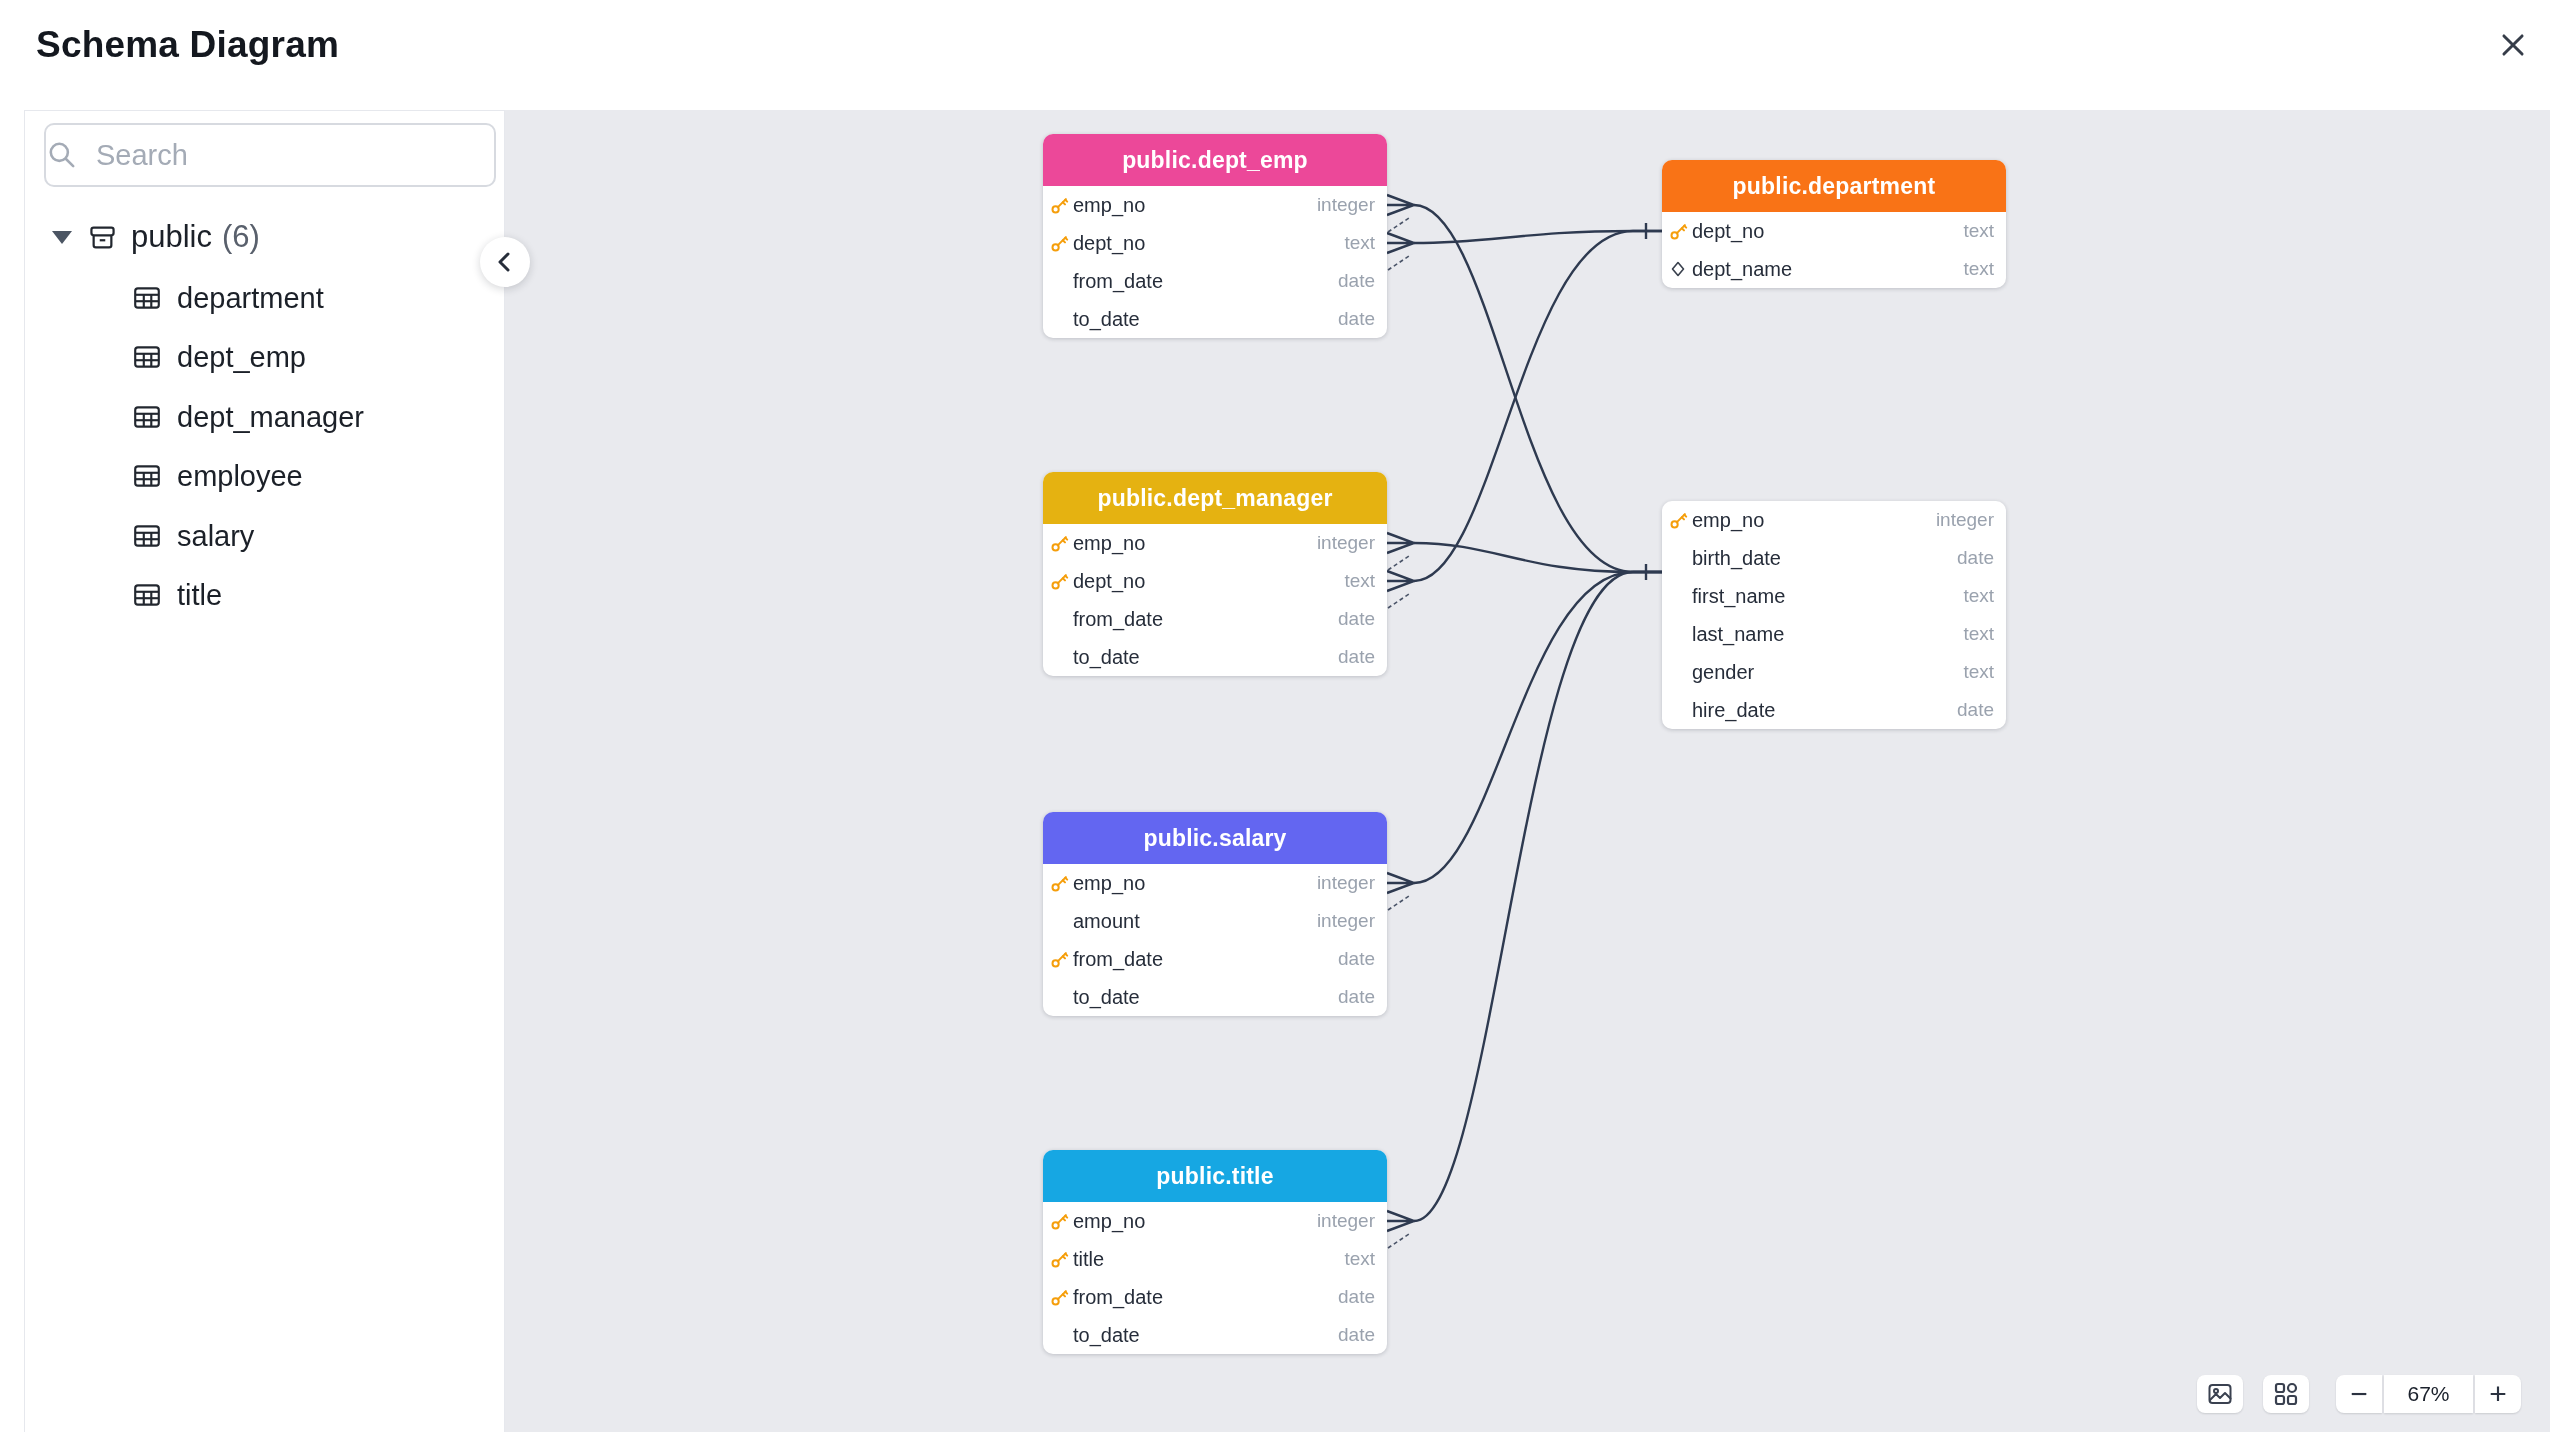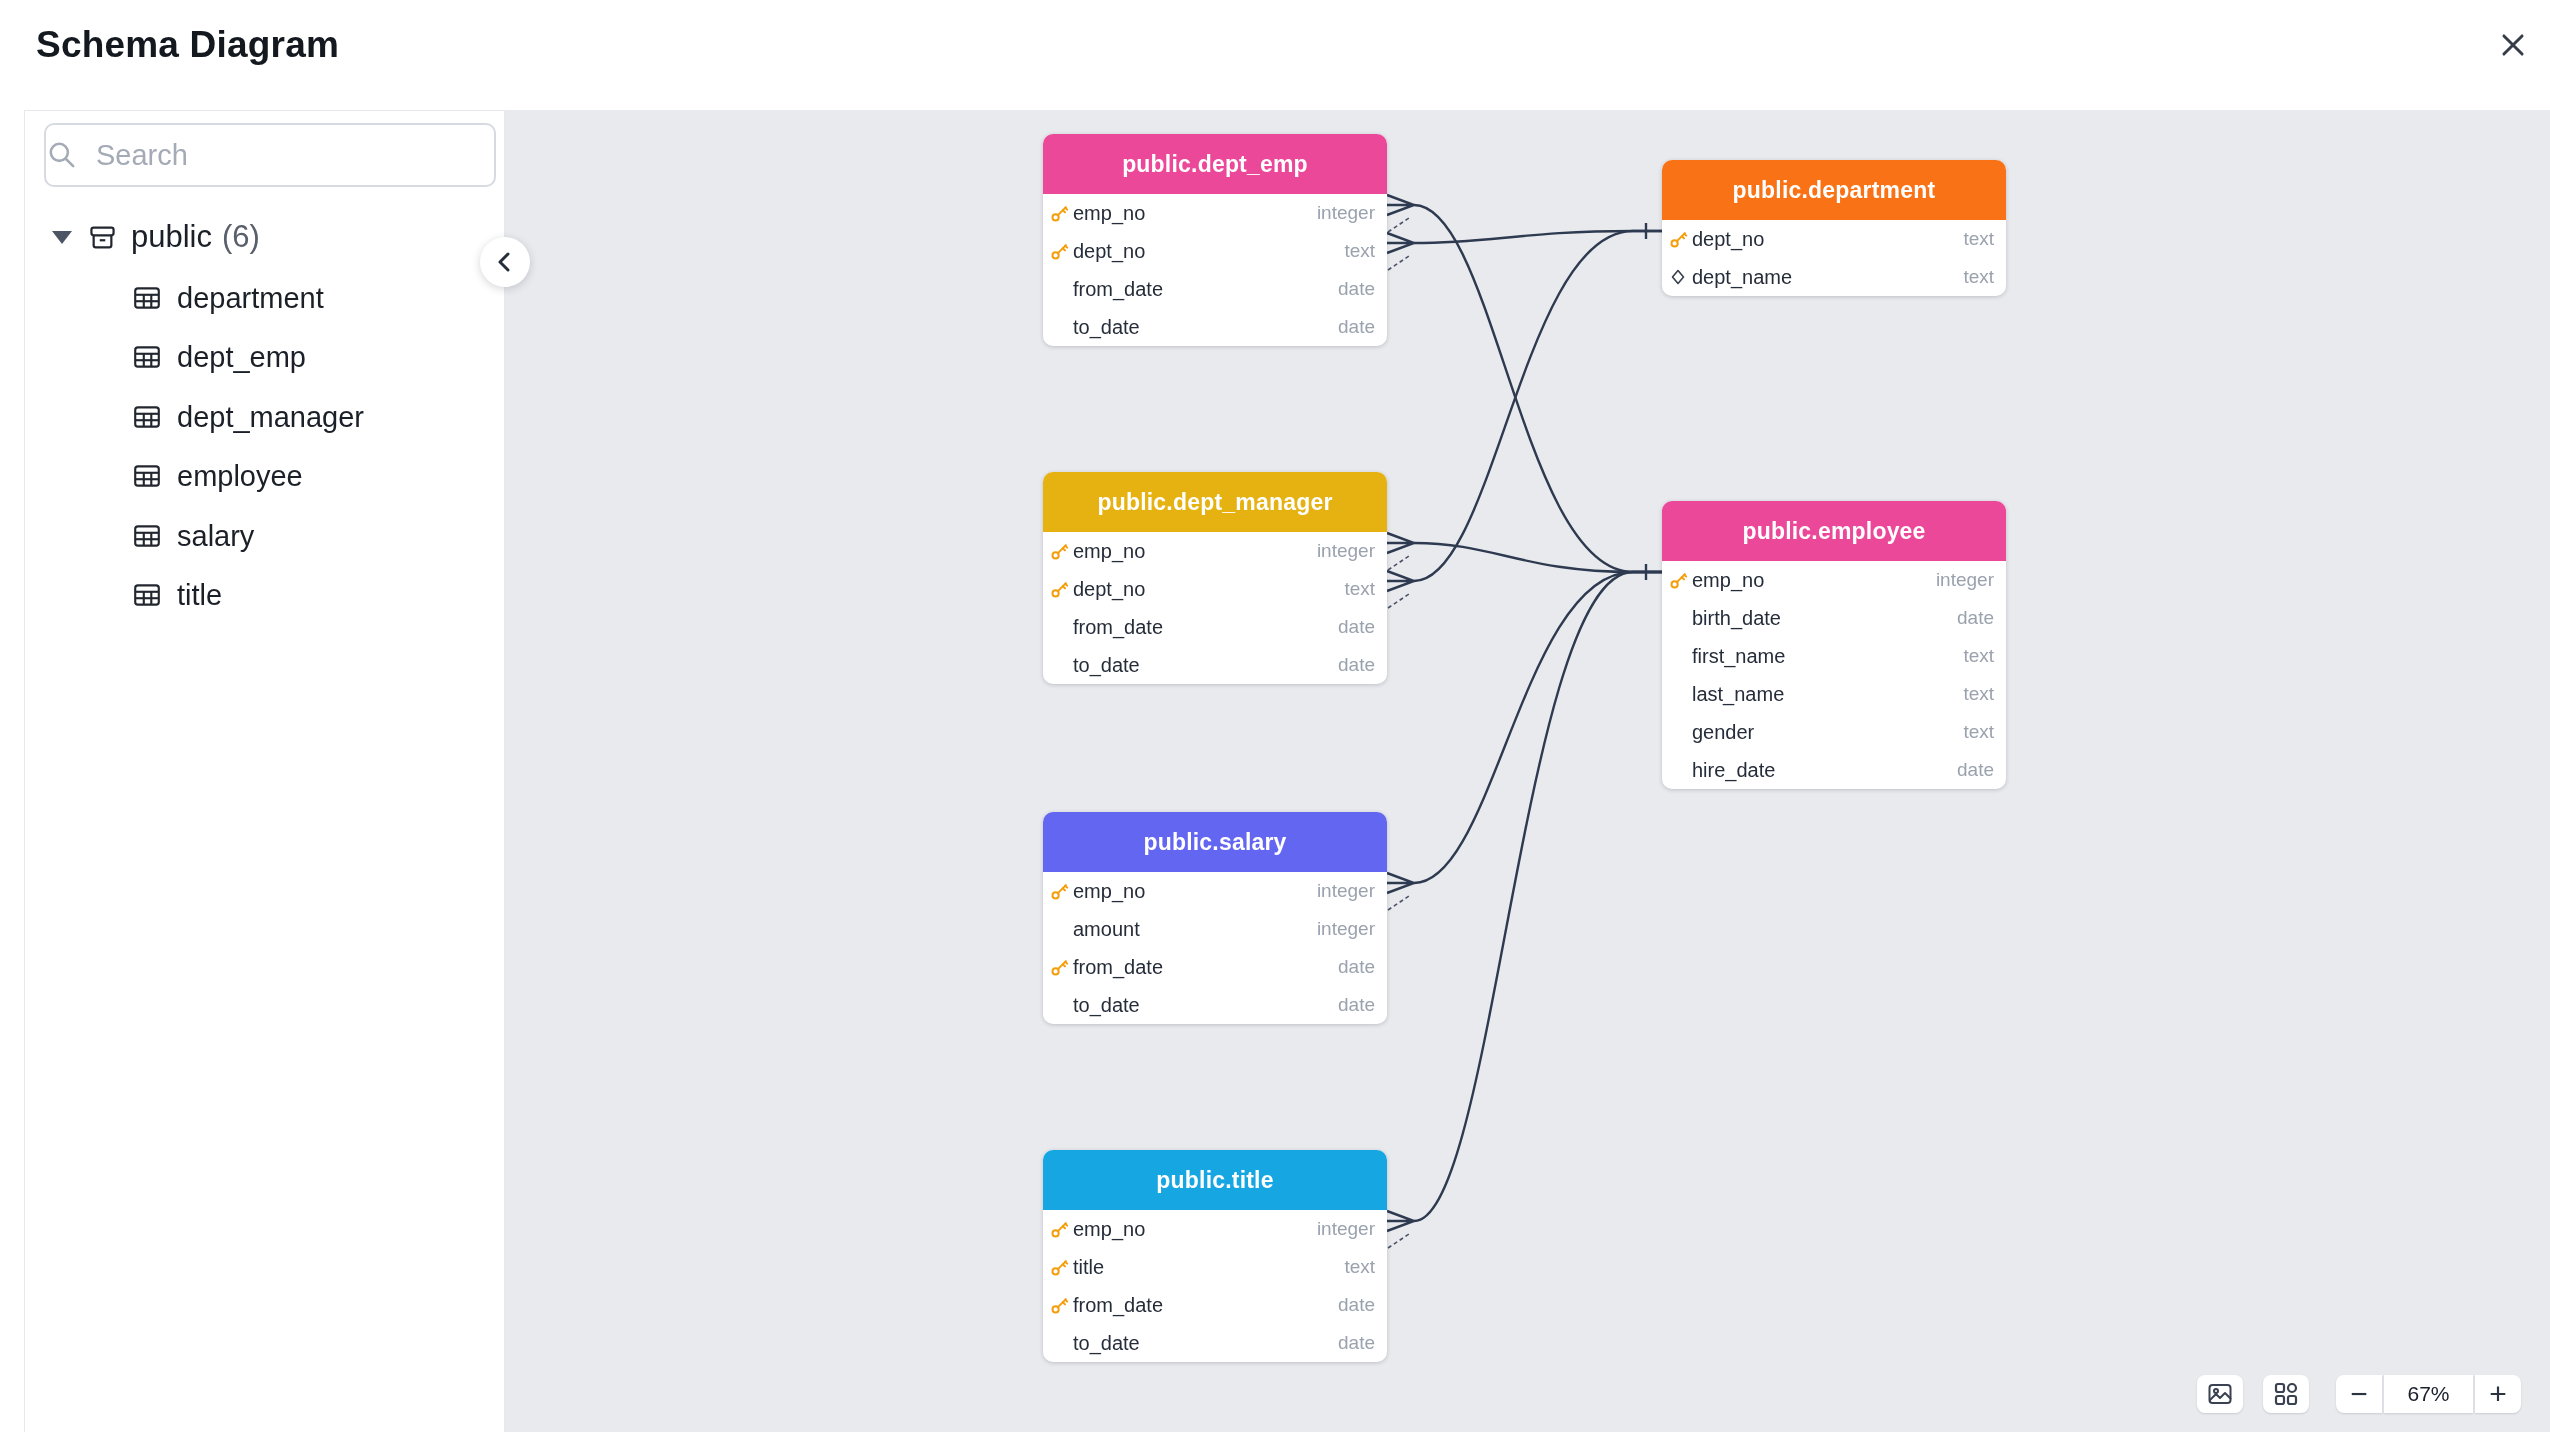--- a/index.html
+++ b/index.html
@@ -29,21 +29,21 @@
   
   .collapse-btn{position:absolute;left:480px;top:237px;width:50px;height:50px;border-radius:50%;background:#fff;border:none;
     box-shadow:0 2px 8px rgba(20,25,40,.18);cursor:pointer;display:flex;align-items:center;justify-content:center;z-index:5;padding:0;}
   
   .canvas{position:absolute;left:505px;top:110px;width:2045px;height:1322px;background:#e9eaee;overflow:hidden;}
   .edges{position:absolute;left:0;top:0;}
   .edge{fill:none;stroke-width:2.4px;}
   .edge-dash{fill:none;stroke-width:1.6px;stroke-dasharray:4 3;opacity:.85;}
   
   .node{position:absolute;width:344px;background:#fff;border-radius:10px;box-shadow:0 1px 4px rgba(20,25,40,.2);}
-  .nheader{height:60px;border-radius:10px 10px 0 0;display:flex;align-items:center;justify-content:center;
+  .nheader{height:52px;border-radius:10px 10px 0 0;display:flex;align-items:center;justify-content:center;
     color:#fff;font-size:23px;font-weight:700;letter-spacing:.2px;cursor:grab;}
   .frow{position:relative;height:38px;display:flex;align-items:center;padding:0 12px 0 30px;box-sizing:border-box;}
   .ficon{position:absolute;left:7px;top:50%;transform:translateY(-50%);display:flex;}
   .fname{font-size:20px;color:#262d3a;}
   .ftype{margin-left:auto;font-size:19px;color:#9aa2ae;}
   
   .controls{position:absolute;right:29px;bottom:19px;display:flex;align-items:center;gap:20px;}
   .ctrl-btn{width:46px;height:38px;background:#fff;border:none;border-radius:8px;box-shadow:0 1px 2px rgba(15,20,30,.14);
     display:flex;align-items:center;justify-content:center;cursor:pointer;padding:0;}
   .zoom-group{display:flex;gap:2px;margin-left:7px;}
@@ -308,23 +308,20 @@
     <span class="ftype">date</span>
   </div>
           <div class="frow">
 
     <span class="fname">to_date</span>
     <span class="ftype">date</span>
   </div>
         </div>
   </div>
       <div class="node" style="left: 1157px; top: 391px;">
-    <div class="nheader" style="background: rgb(236, 72, 153);">
-      <span>public.employee</span>
-    </div>
     <div class="nrows">
           <div class="frow">
     <span class="ficon icon-key">
       <svg width="20" height="20" viewBox="0 0 20 20" fill="none" stroke="#f59e0b" stroke-width="2" stroke-linecap="round" stroke-linejoin="round">
         <circle cx="5.6" cy="14.4" r="3.1"></circle>
         <path d="M7.9 12.1 L15.9 4.1"></path>
         <path d="M12.8 7.2 L15 9.4"></path>
         <path d="M15.3 4.7 L17.2 6.6"></path>
       </svg>
     </span>

